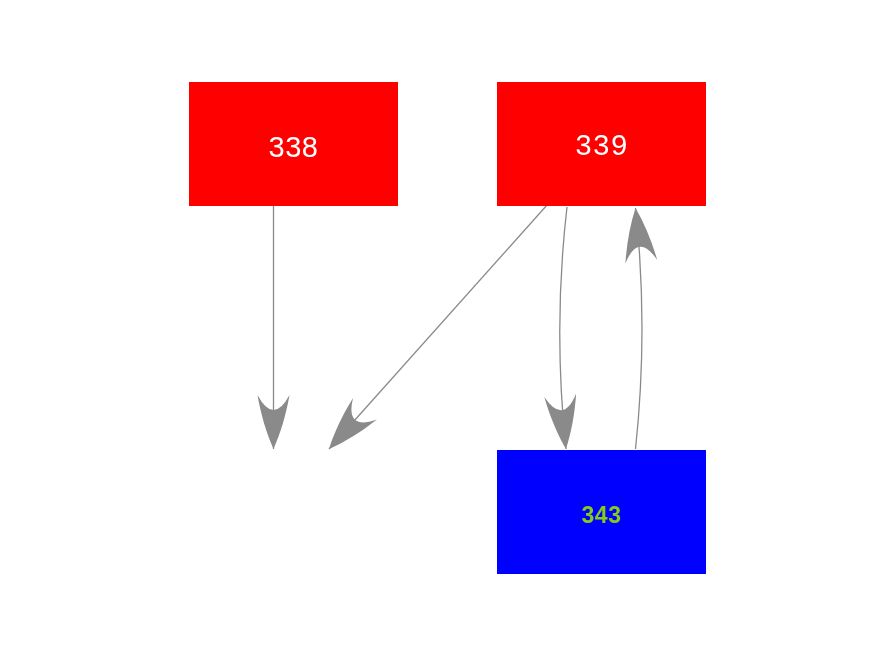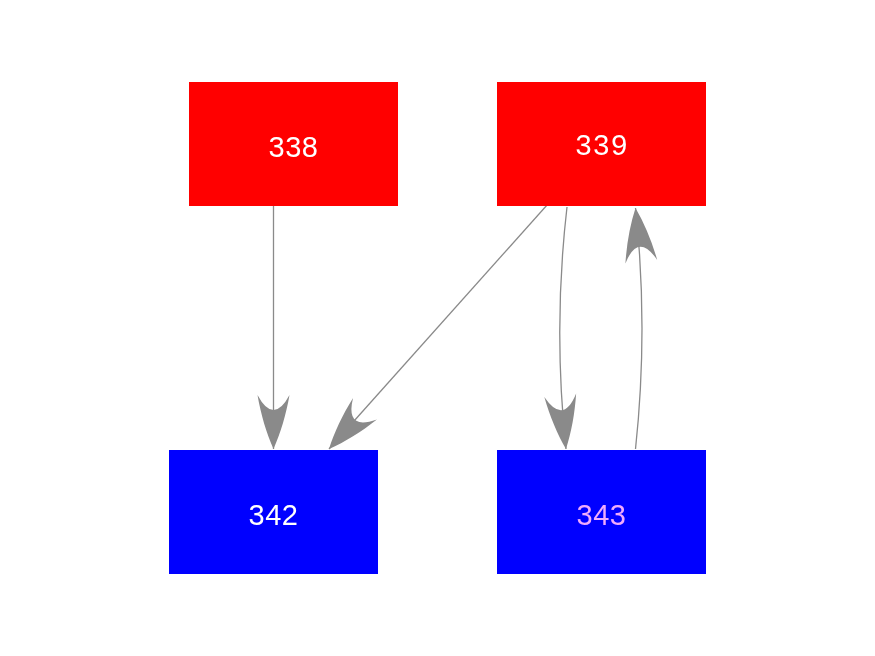--- a/index.html
+++ b/index.html
@@ -53,19 +53,16 @@
       <path d="M 635.5 449 Q 648.5 328 635.5 208" fill="none" stroke="#8a8a8a" stroke-width="1.3"></path>
       <path d="M 0 0 C -7.2 -16.2 -12.48 -34.02 -16 -54 Q 0 -24 16 -54 C 12.48 -34.02 7.2 -16.2 0 0 Z" fill="#8a8a8a" transform="translate(635.5,208) rotate(-186.18293016594828)"></path>
     </svg>
 
 <div class="graph-node" style="left: 169px; top: 82px; width: 209px; height: 124px; background: rgb(255, 0, 0); margin-left: 20px;">
       <span class="node-label" style="color: rgb(255, 255, 255); font-size: 29px;">338</span>
     </div>
     <div class="graph-node" style="left: 497px; top: 82px; width: 209px; height: 124px; background: rgb(255, 0, 0);">
       <span class="node-label" style="color: rgb(255, 255, 255); font-size: 29px; font-family: Liberation Mono, monospace;">339</span>
     </div>
-    <div class="graph-node" style="left: 169px; top: 450px; width: 209px; height: 124px; background: rgb(0, 0, 255);">
-      <span class="node-label" style="color: rgb(255, 255, 255); font-size: 29px;">342</span>
-    </div>
     <div class="graph-node" style="left: 497px; top: 450px; width: 209px; height: 124px; background: rgb(0, 0, 255);">
-      <span class="node-label" style="color: #f0abfc; font-size: 29px;">343</span>
+      <span class="node-label" style="color: #84cc16; font-size: 23px; font-weight: bold;">343</span>
     </div>
   </div>
 
 </body></html>

